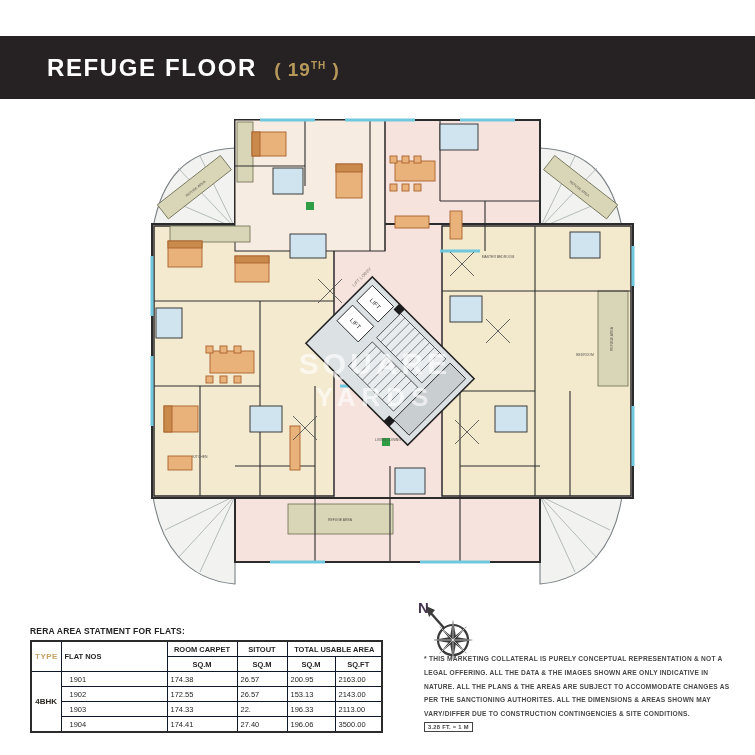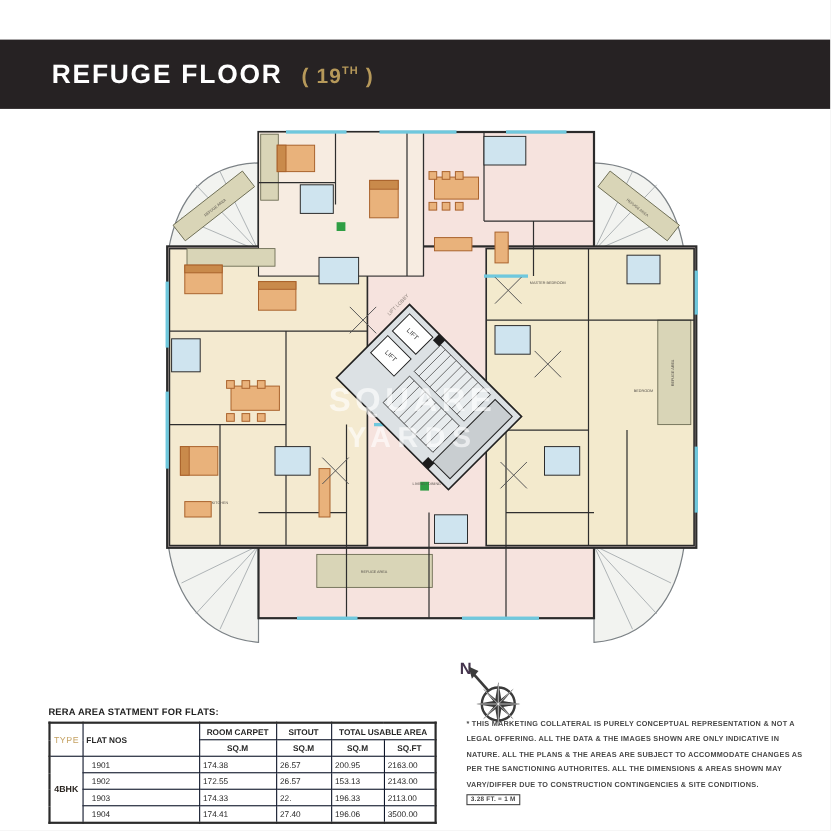--- a/index.html
+++ b/index.html
@@ -6,26 +6,26 @@
   #page{position:relative;width:755px;height:755px;background:#ffffff;overflow:hidden;
         font-family:"Liberation Sans",sans-serif;outline:1px solid #dcdcdc;}
   
   #hdr{position:absolute;left:0;top:0;width:755px;height:63px;background:#262223;display:flex;align-items:center;margin-top:36px;}
   #hdr .t{margin-left:47px;color:#fff;font-size:24px;font-weight:800;letter-spacing:1.6px;}
   #hdr .g{color:#b6995a;font-weight:700;font-size:19px;letter-spacing:1px;margin-left:9px;}
   #hdr .g sup{font-size:10px;vertical-align:super;}
   
   #plan{position:absolute;left:140px;top:106px;width:505px;height:500px;}
   
-  #tblwrap{position:absolute;left:44px;top:626px;width:360px;margin-top:16px;}
+  #tblwrap{position:absolute;left:30px;top:626px;width:360px;}
   #tbltitle{font-size:8.5px;font-weight:800;color:#222;letter-spacing:.2px;margin-bottom:4px;}
   table.rera{border-collapse:collapse;table-layout:fixed;width:353px;font-size:7.5px;color:#262626;}
   table.rera td,table.rera th{border:1px solid #0f172a;padding:1px 3px;height:12px;background:#fff;}
   table.rera{border:2px solid #2b2b2b;}
-  th.typeh{background:#161314;color:#c5a263;font-weight:400;font-size:8px;letter-spacing:.5px;}
+  th.typeh{background:#161314;color:#c5a263;font-weight:700;font-size:8px;letter-spacing:.5px;}
   td.typec{background:#c5a263;color:#2a2520;font-weight:800;font-size:8px;text-align:center;}
   .cth{font-weight:700;text-align:center;}
   .num{}
   .flat{text-align:left;padding-left:8px !important;}
   
   #compass{position:absolute;left:415px;top:596px;width:72px;height:78px;}
   #disc{position:absolute;left:424px;top:652px;width:312px;font-size:6.6px;line-height:13.8px;
         font-weight:600;color:#474747;letter-spacing:.25px;}
   #scalebox{display:inline-block;border:1px solid #444;padding:0 3px;font-size:5.8px;line-height:8px;vertical-align:1px;}
   text{font-family:"Liberation Sans",sans-serif;}

